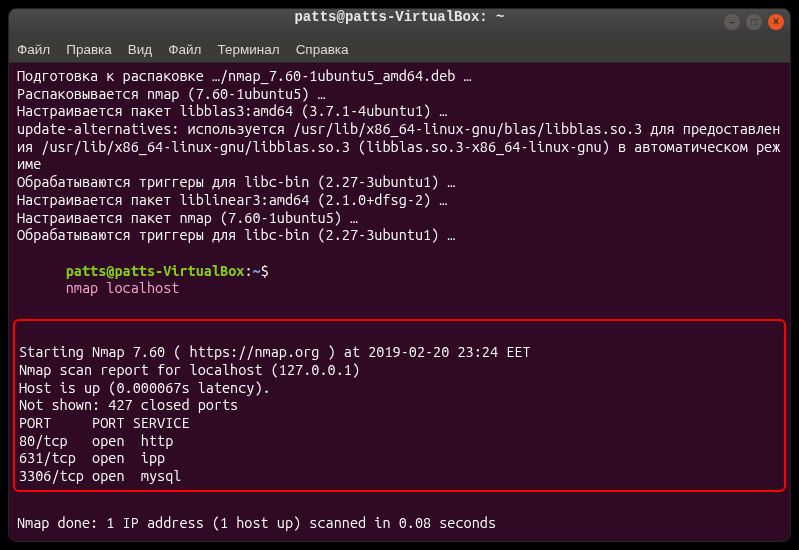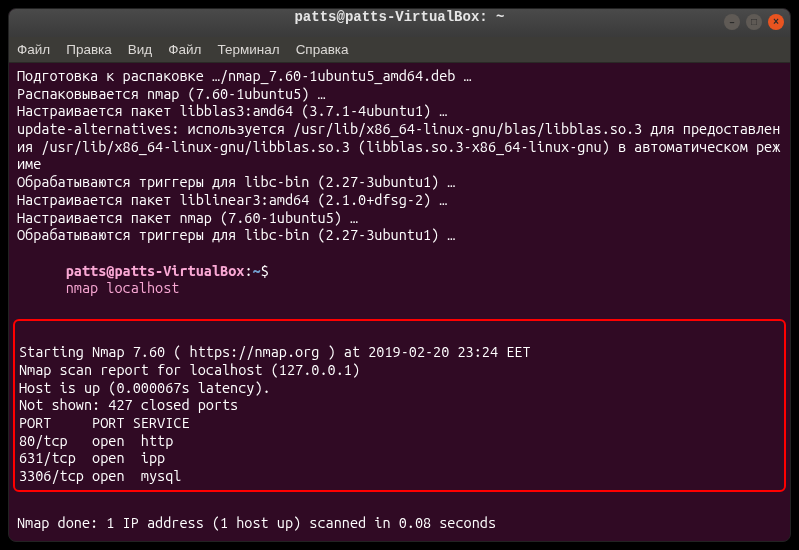--- a/index.html
+++ b/index.html
@@ -64,21 +64,21 @@
       border-bottom: 1px solid #2a2926;
     }
     .menubar span { cursor: pointer; }
     .term {
       padding: 4px 8px 8px 8px;
       color: #fff;
       line-height: 1.22;
       letter-spacing: 0;
     }
     .line { white-space: pre-wrap; word-break: break-all; }
-    .prompt-user { color: #f9a8d4; font-weight: bold; }
+    .prompt-user { color: #84cc16; font-weight: bold; }
     .prompt-colon { color: #fff; }
     .prompt-path { color: #729fcf; font-weight: bold; }
     .prompt-sym { color: #fff; }
     .cmd { color: #f9a8d4; }
     .highlight-box {
       border: 2.5px solid #ff0000;
       border-radius: 6px;
       padding: 5px 4px;
       margin: 4px -4px;
     }

